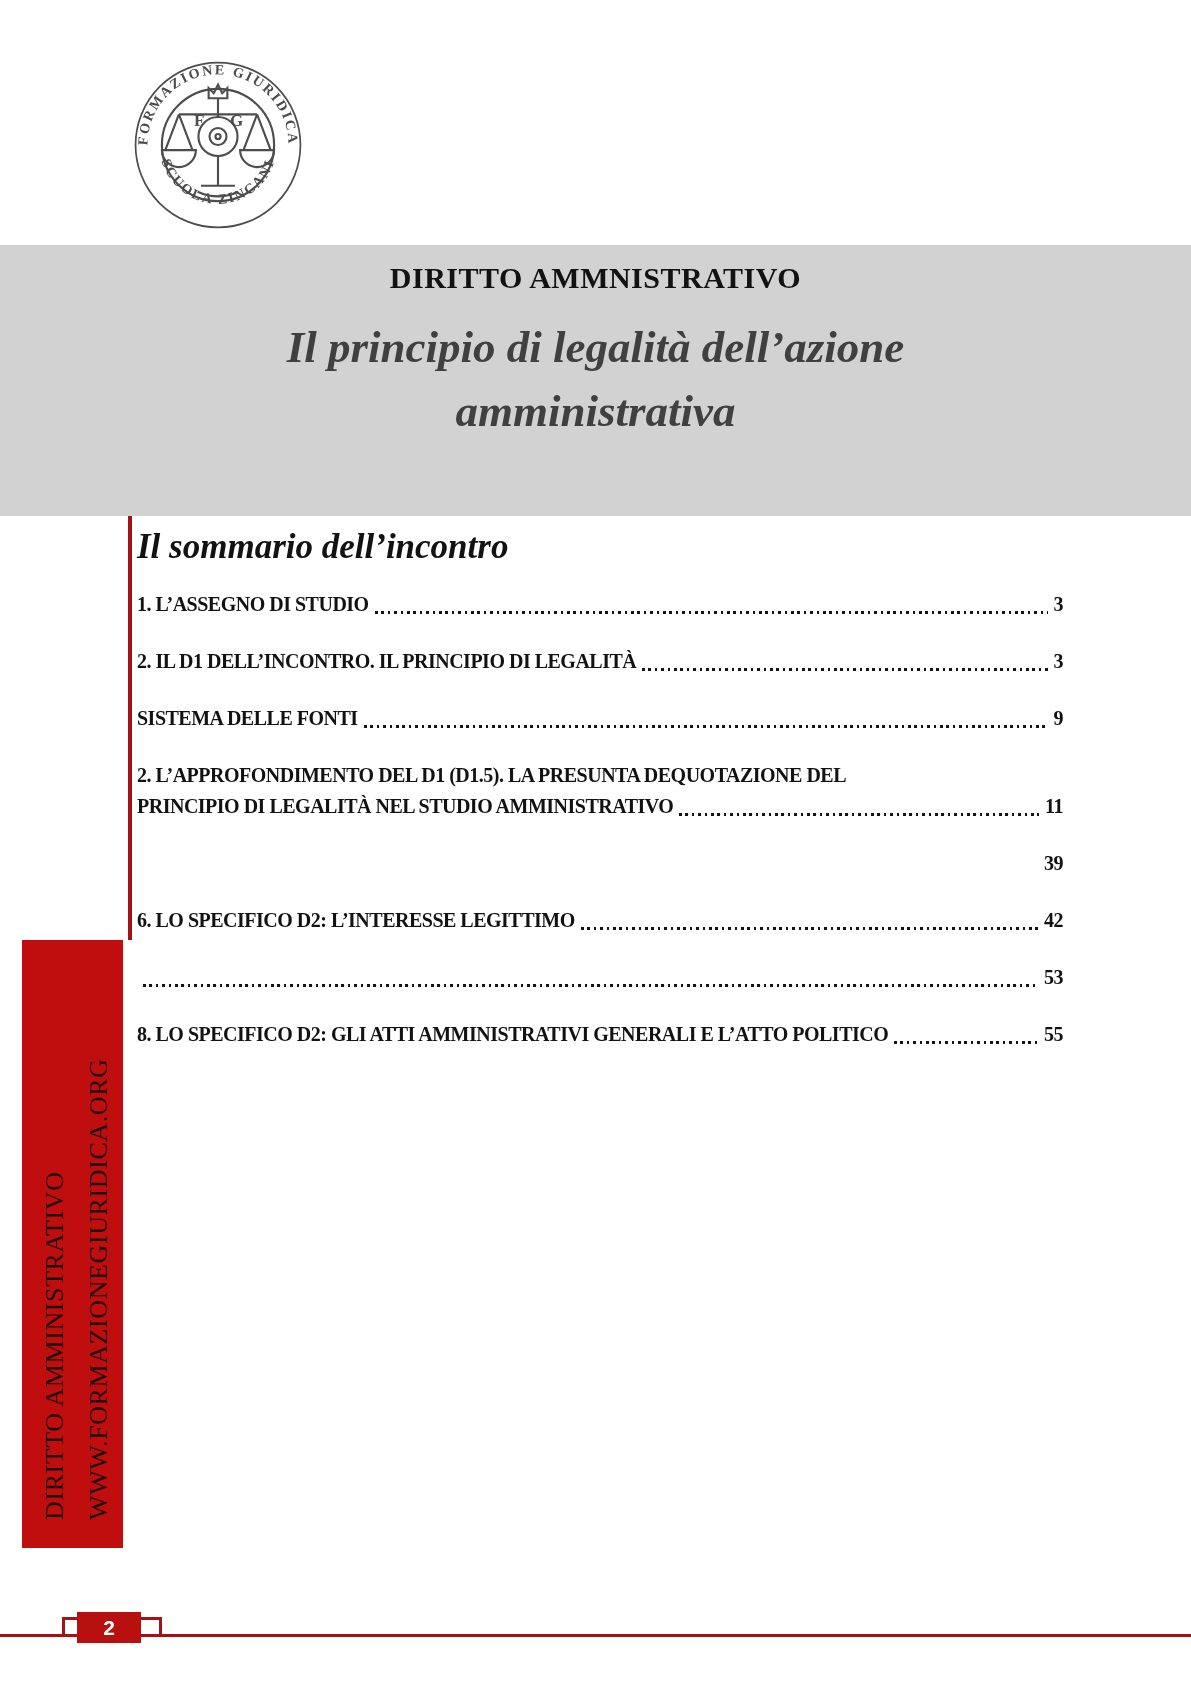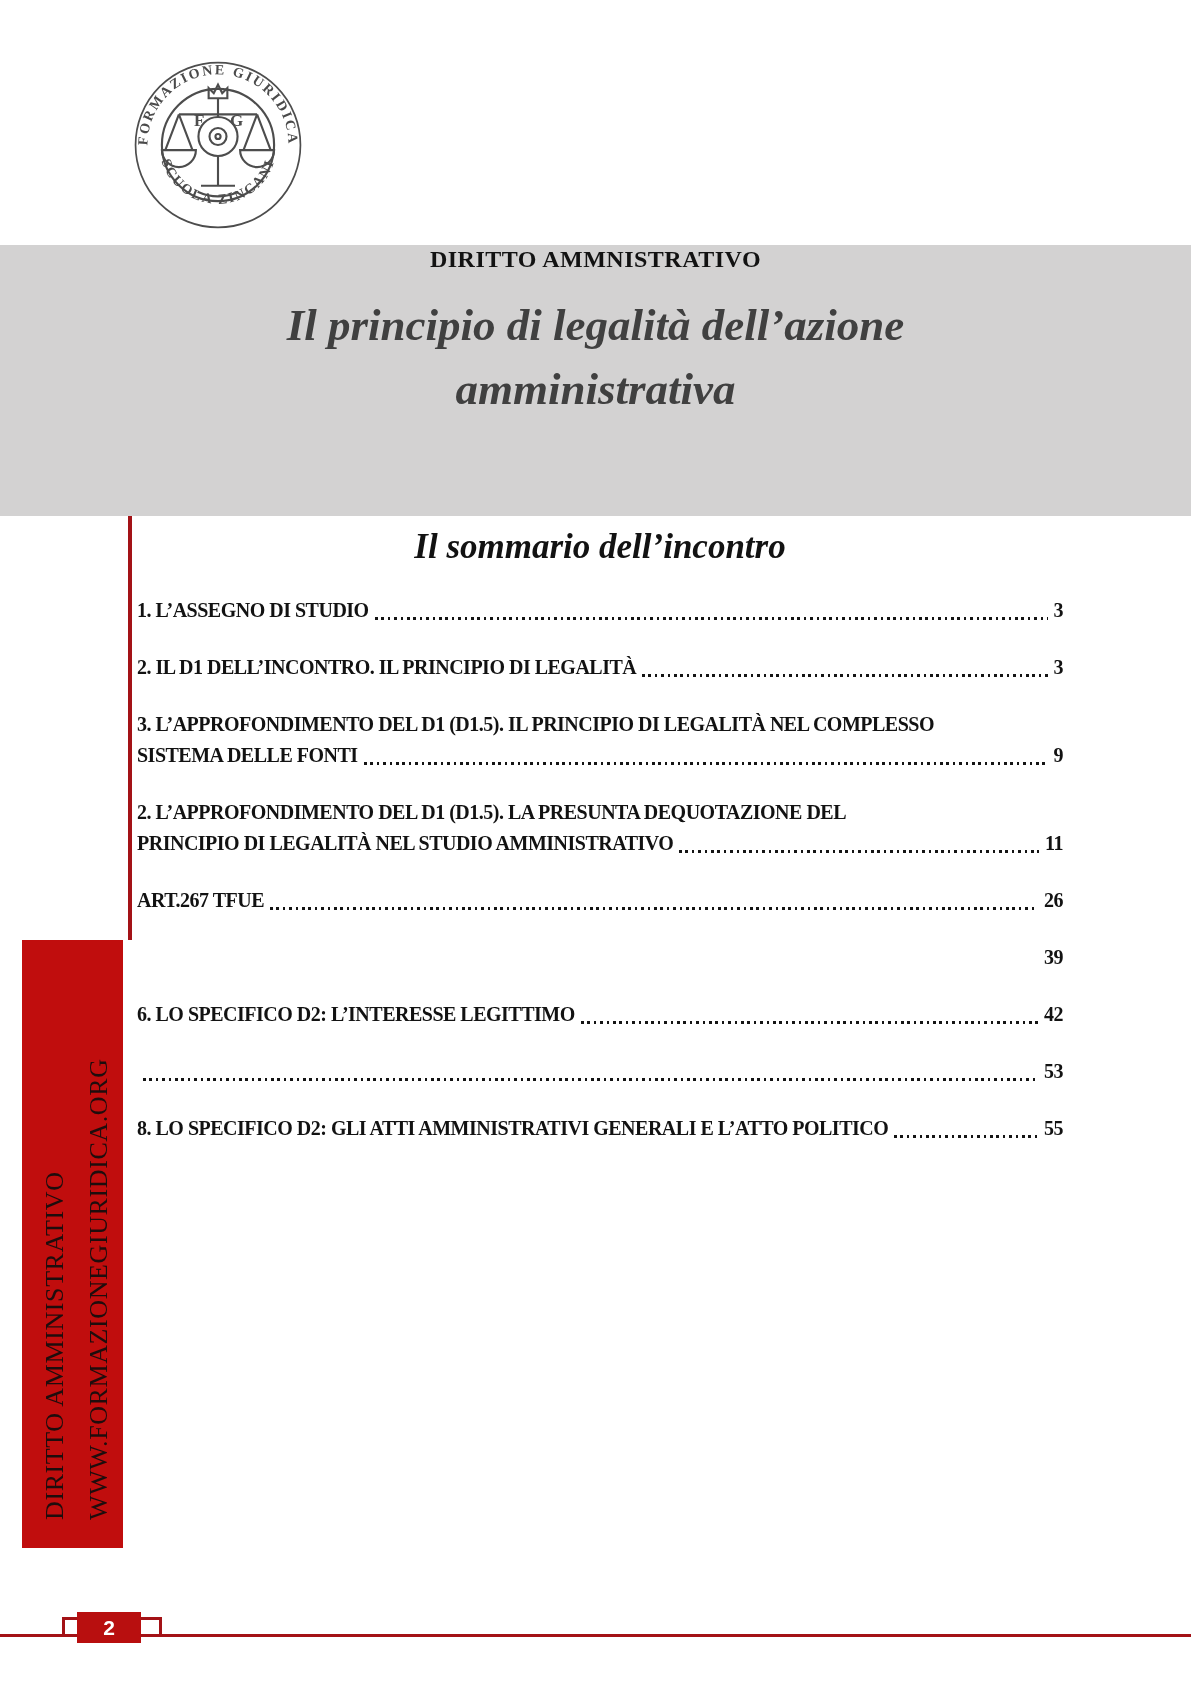--- a/index.html
+++ b/index.html
@@ -7,36 +7,36 @@
   body { width:1191px; height:1684px; position:relative; font-family:"Liberation Serif", serif; }
   .page { position:absolute; inset:0; width:1191px; height:1684px; background:#fff; overflow:hidden; }
 
   
   .logo { position:absolute; left:133px; top:60px; width:170px; height:170px; }
   .logo .ring { font-family:"Liberation Serif", serif; font-weight:bold; font-size:16.5px; fill:#4a4a4a; letter-spacing:2.5px; }
   .logo .mono { font-family:"Liberation Serif", serif; font-weight:bold; font-size:20px; fill:#4d4d4d; text-anchor:middle; }
 
   
   .band { position:absolute; left:0; right:0; top:245px; height:271px; background:#d3d2d2; text-align:center; }
-  .band .category { margin-top:1px; font-size:24px; font-weight:bold; letter-spacing:0.5px; color:#121212; }
+  .band .category { margin-top:16px; font-size:30px; font-weight:bold; letter-spacing:0.5px; color:#121212; }
   .band .main-title { margin:20px auto 0; width:800px; font-size:45px; line-height:64px; font-weight:bold; font-style:italic; color:#404040; }
 
   
   .vline { position:absolute; left:128px; top:516px; width:4px; height:424px; background:#a31216; }
 
   
   .sidebar-bar { position:absolute; left:22px; top:940px; width:101px; height:608px; background:#c00d0d; }
   .sidebar-text { position:absolute; left:33px; top:1520px; width:575px; height:88px;
                   transform:rotate(-90deg); transform-origin:0 0;
                   font-size:26px; line-height:44px; letter-spacing:0.6px; color:#1e0d0d; }
   .sidebar-text span { display:block; white-space:nowrap; }
 
   
   .content { position:absolute; left:137px; top:517px; width:926px; }
-  .summary-heading { text-align:center; font-size:35px; line-height:44px; font-weight:bold; font-style:italic; color:#121212; margin-top:8px; margin-bottom:26px; }
+  .summary-heading { text-align:left; font-size:35px; line-height:44px; font-weight:bold; font-style:italic; color:#121212; margin-top:8px; margin-bottom:20px; }
   .toc-entry { margin-bottom:26px; }
   .toc-line { font-size:20px; line-height:31px; font-weight:bold; letter-spacing:-0.5px; color:#121212; white-space:nowrap; }
   .toc-line.last { display:flex; }
   .toc-text { flex:0 0 auto; }
   .leader { flex:1 1 auto; align-self:flex-end; height:3.5px; margin:0 6px 6px 6px;
             background-image:repeating-linear-gradient(to right, #141414 0 2.6px, transparent 2.6px 6.4px); }
   .leader.hidden-dots { background:none; }
   .toc-page { flex:0 0 auto; }
 
   
@@ -96,41 +96,35 @@
           </div>
         </div>
         <div class="toc-entry">
           <div class="toc-line last">
             <span class="toc-text">2. IL D1 DELL’INCONTRO. IL PRINCIPIO DI LEGALITÀ</span>
             <span class="leader"></span>
             <span class="toc-page">3</span>
           </div>
         </div>
         <div class="toc-entry">
-          <div class="toc-line"><span class="toc-text">3. L’APPROFONDIMENTO DEL D1 (D1.5). IL PRINCIPIO DI LEGALITÀ NEL COMPLESSO</span></div>
           <div class="toc-line last">
             <span class="toc-text">SISTEMA DELLE FONTI</span>
             <span class="leader"></span>
             <span class="toc-page">9</span>
           </div>
         </div>
         <div class="toc-entry">
           <div class="toc-line"><span class="toc-text">2. L’APPROFONDIMENTO DEL D1 (D1.5). LA PRESUNTA DEQUOTAZIONE DEL</span></div>
           <div class="toc-line last">
             <span class="toc-text">PRINCIPIO DI LEGALITÀ NEL STUDIO AMMINISTRATIVO</span>
             <span class="leader"></span>
             <span class="toc-page">11</span>
           </div>
         </div>
         <div class="toc-entry">
-          <div class="toc-line last">
-            <span class="toc-text">ART.267 TFUE</span>
-            <span class="leader"></span>
-            <span class="toc-page">26</span>
-          </div>
         </div>
         <div class="toc-entry">
           <div class="toc-line last">
             <span class="leader hidden-dots"></span>
             <span class="toc-page">39</span>
           </div>
         </div>
         <div class="toc-entry">
           <div class="toc-line last">
             <span class="toc-text">6. LO SPECIFICO D2: L’INTERESSE LEGITTIMO</span>

